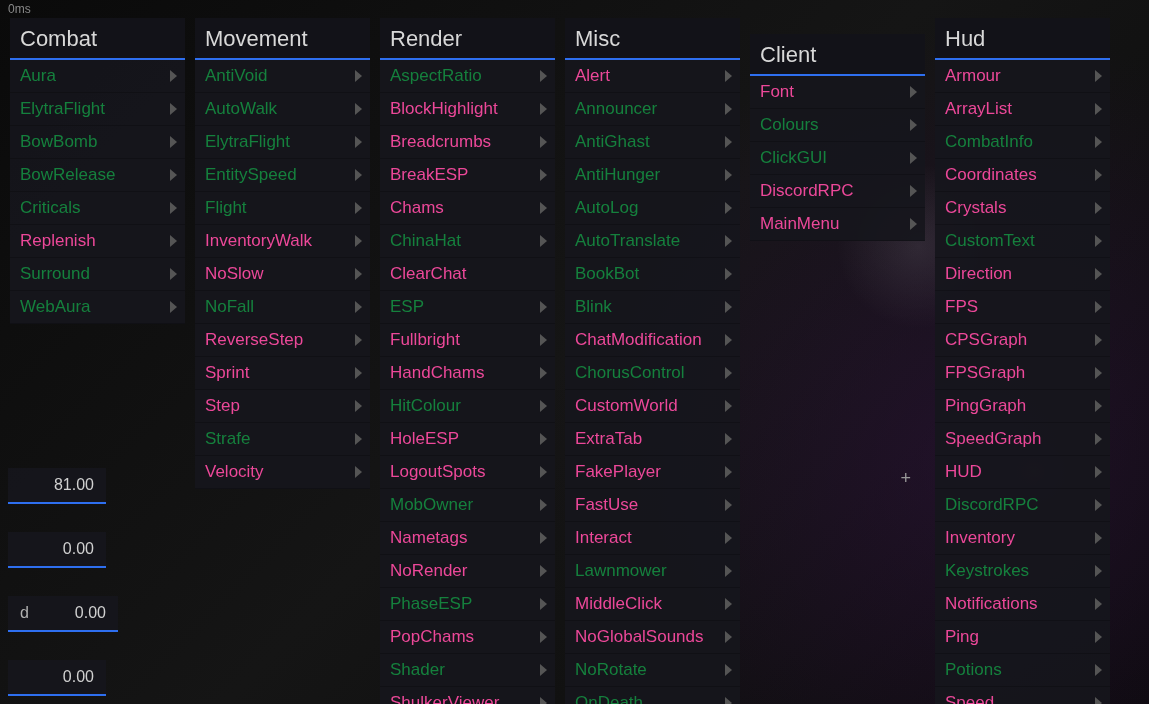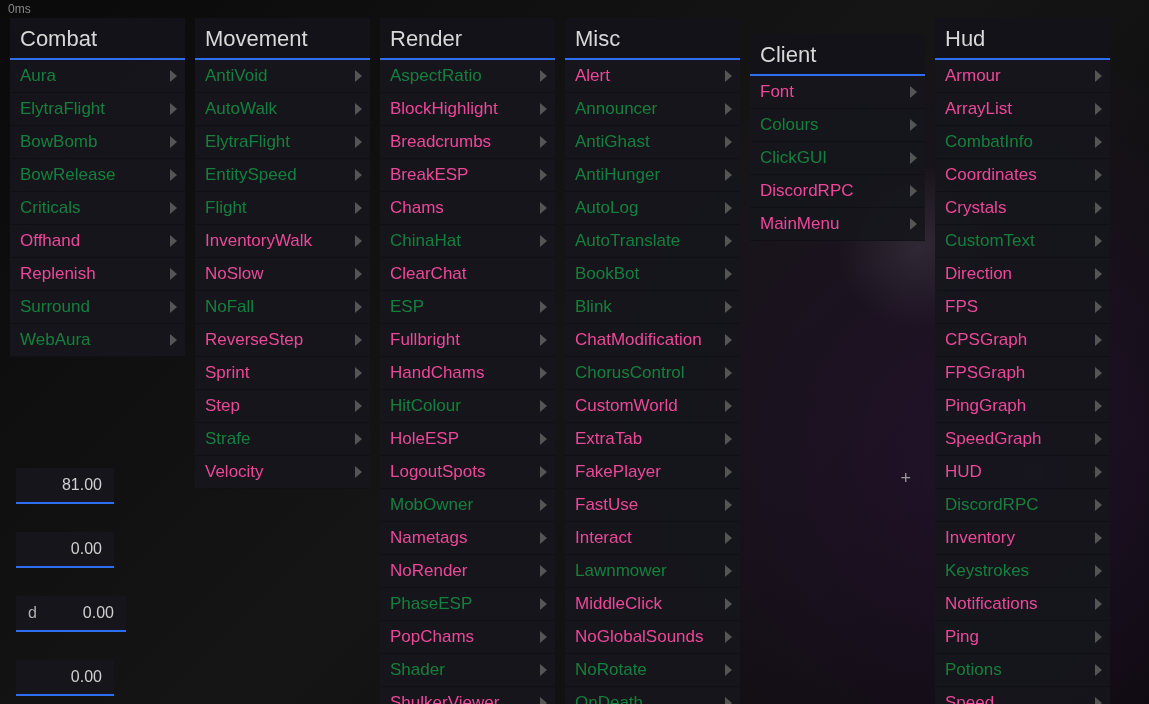--- a/index.html
+++ b/index.html
@@ -89,21 +89,21 @@
       width: 0;
       height: 0;
       border-top: 6px solid transparent;
       border-bottom: 6px solid transparent;
       border-left: 7px solid #555;
       margin-left: 4px;
     }
     
     .side-panel {
       position: absolute;
-      left: 16px;
+      left: 8px;
       display: flex;
       flex-direction: column;
       gap: 28px;
     }
     
     .side-input {
       background: rgba(22, 22, 28, 0.88);
       border-bottom: 2px solid #2e6ff0;
       color: #d0d0d0;
       font-size: 16px;
@@ -155,24 +155,20 @@
       </div>
       <div class="panel-item disabled">
         <span class="item-label">BowRelease</span>
         <span class="arrow"></span>
       </div>
       <div class="panel-item disabled">
         <span class="item-label">Criticals</span>
         <span class="arrow"></span>
       </div>
       <div class="panel-item enabled">
-        <span class="item-label">Offhand</span>
-        <span class="arrow"></span>
-      </div>
-      <div class="panel-item enabled">
         <span class="item-label">Replenish</span>
         <span class="arrow"></span>
       </div>
       <div class="panel-item disabled">
         <span class="item-label">Surround</span>
         <span class="arrow"></span>
       </div>
       <div class="panel-item disabled">
         <span class="item-label">WebAura</span>
         <span class="arrow"></span>

